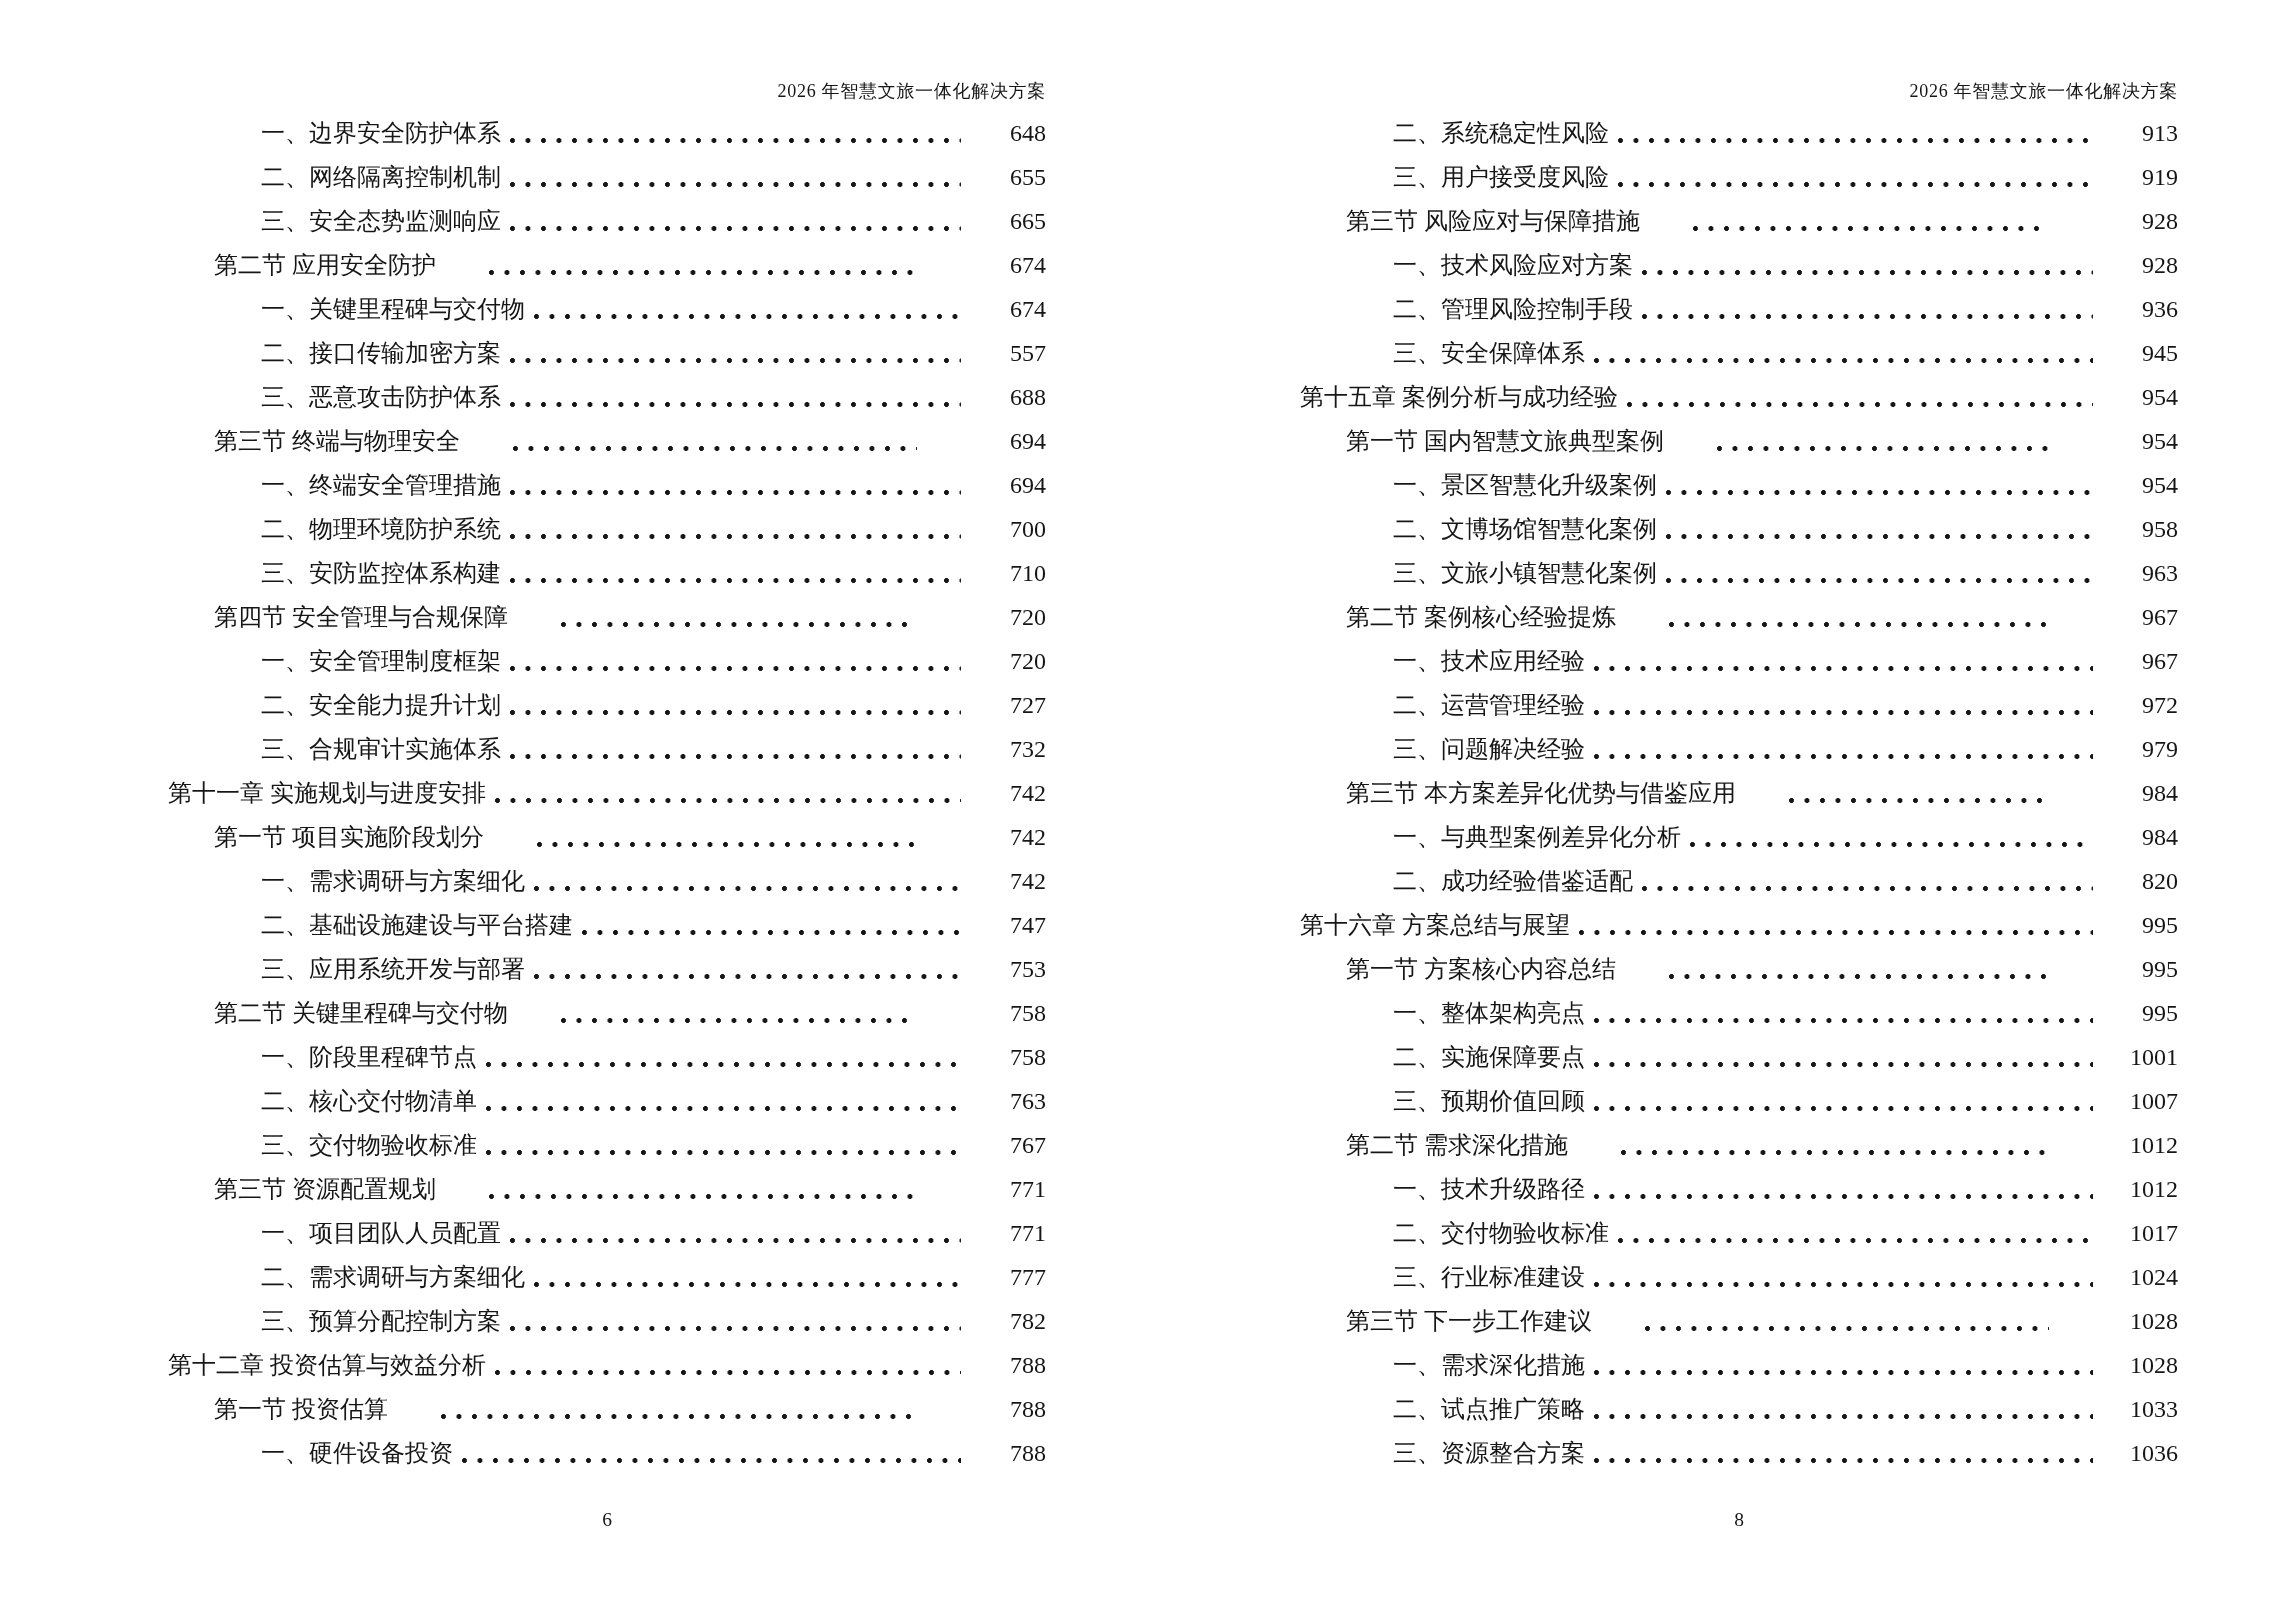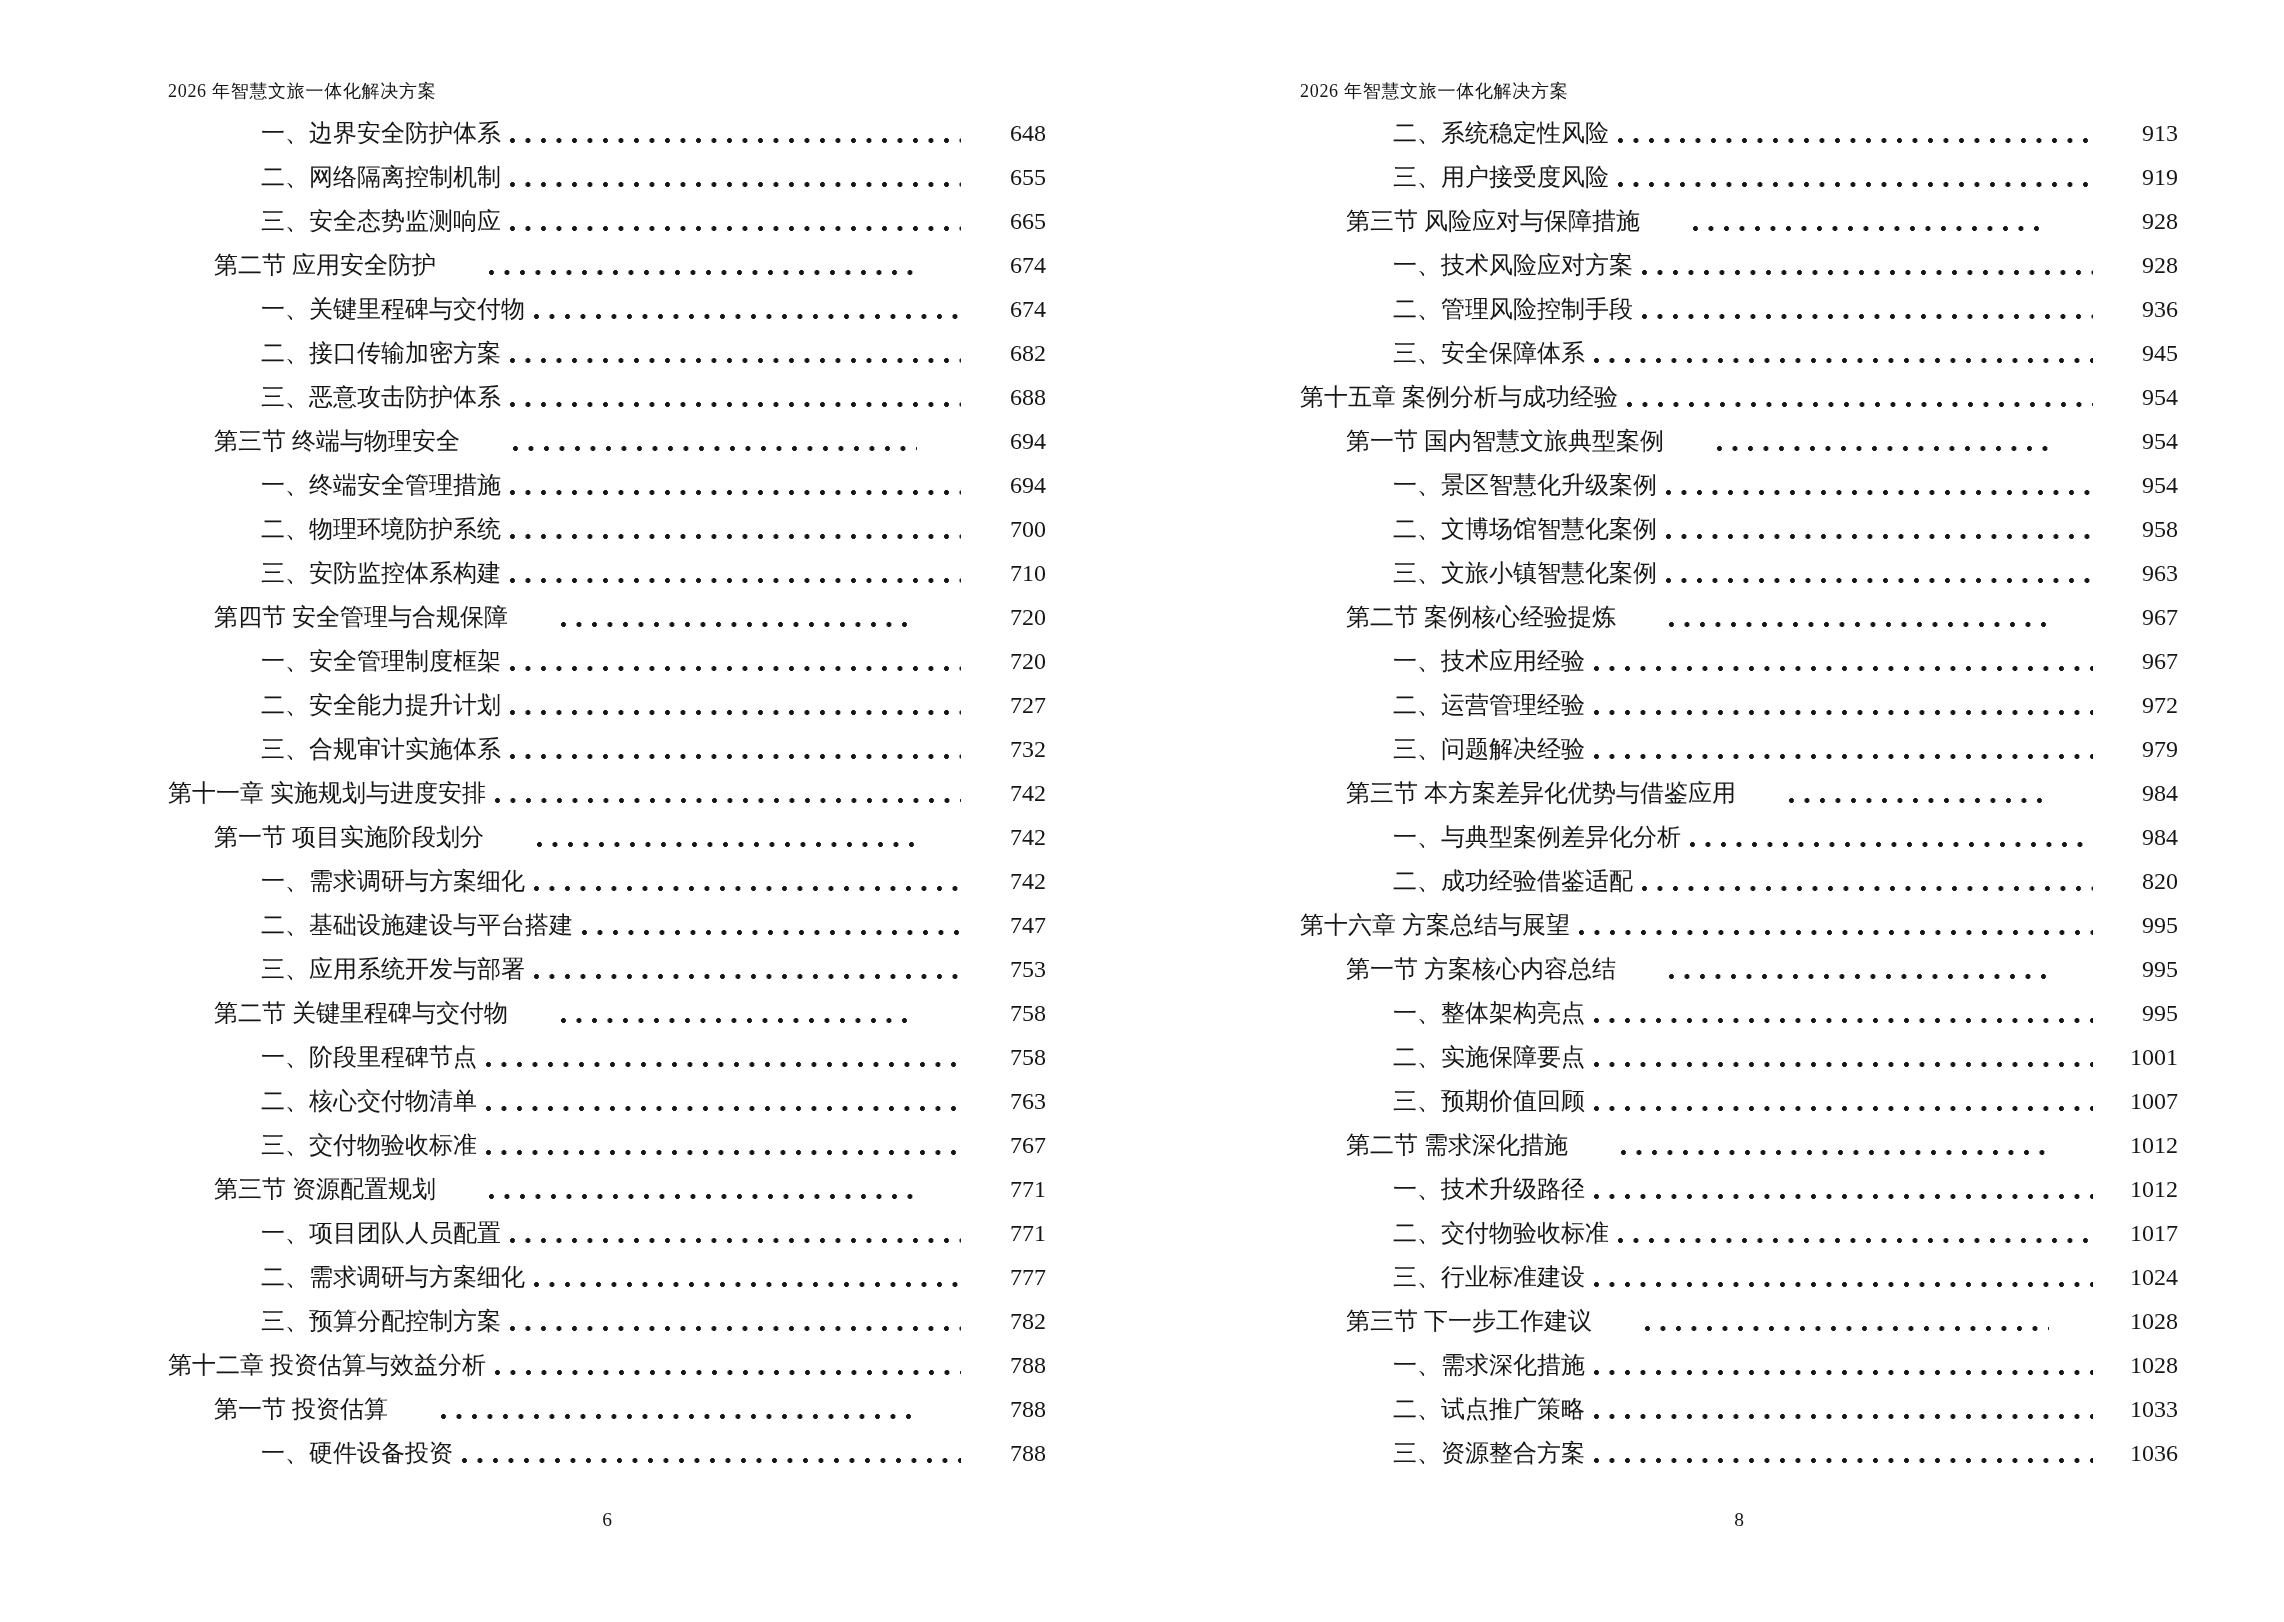--- a/index.html
+++ b/index.html
@@ -22,21 +22,21 @@
     top:0;
     height:1623px;
   }
   #page-0{left:168px;width:878px;}
   #page-1{left:1300px;width:878px;}
   .page-header{
     position:absolute;
     top:78px;
     left:0;
     width:100%;
-    text-align:left;
+    text-align:right;
     font-size:18px;
     line-height:27.5px;
     letter-spacing:0.7px;
     white-space:nowrap;
   }
   .toc{
     position:absolute;
     top:111px;
     left:0;
     right:0;
@@ -117,21 +117,21 @@
           <span class="pagenum">674</span>
         </div>
         <div class="toc-row lvl-sub">
           <span class="title">一、关键里程碑与交付物</span>
           <span class="dots"></span>
           <span class="pagenum">674</span>
         </div>
         <div class="toc-row lvl-sub">
           <span class="title">二、接口传输加密方案</span>
           <span class="dots"></span>
-          <span class="pagenum">682</span>
+          <span class="pagenum">557</span>
         </div>
         <div class="toc-row lvl-sub">
           <span class="title">三、恶意攻击防护体系</span>
           <span class="dots"></span>
           <span class="pagenum">688</span>
         </div>
         <div class="toc-row lvl-section">
           <span class="title">第三节 终端与物理安全</span>
           <span class="dots"></span>
           <span class="pagenum">694</span>

